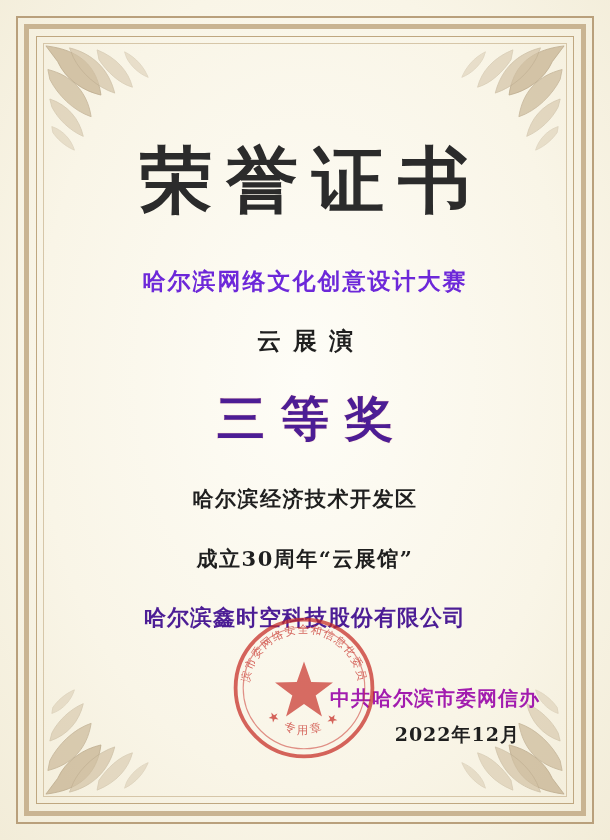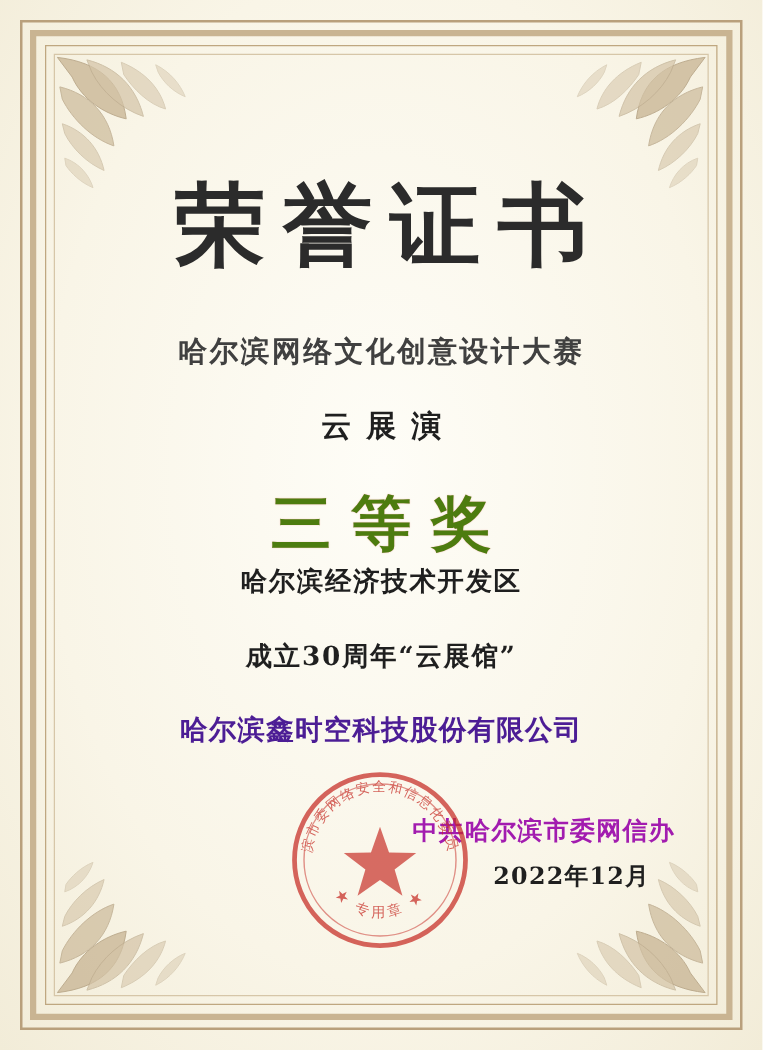--- a/index.html
+++ b/index.html
@@ -101,52 +101,53 @@
     font-size: 25px;
     letter-spacing: 2.5px;
     color: #3a3a3a;
     margin-top: 10px;
   }
 
   .subtitle {
     font-family: "DejaVu Serif", serif;
     font-size: 23px;
     letter-spacing: 2px;
-    color: #404040;
+    color: #6d28d9;
     font-weight: 700;
     margin-top: 48px;
   }
 
   .category {
     font-family: "DejaVu Serif", serif;
     font-size: 24px;
     letter-spacing: 12px;
     color: #1f1f1f;
     font-weight: 700;
     margin-top: 28px;
     text-indent: 12px;
   }
 
   .award {
     font-family: "DejaVu Serif", serif;
     font-size: 48px;
     letter-spacing: 16px;
-    color: #4d7c0f;
+    color: #4c1d95;
     font-weight: 700;
     margin-top: 30px;
     text-indent: 16px;
     text-shadow: 0 0 1px rgba(216,40,31,0.4);
   }
 
   .project-line {
     font-family: "DejaVu Serif", serif;
     font-size: 21px;
     letter-spacing: 1.5px;
     color: #1f1f1f;
     font-weight: 700;
+    margin-top: 34px;
   }
   .project-line.second {
     margin-top: 32px;
   }
 
   .company {
     font-family: "DejaVu Serif", serif;
     font-size: 22px;
     letter-spacing: 1px;
     color: #4c1d95;

